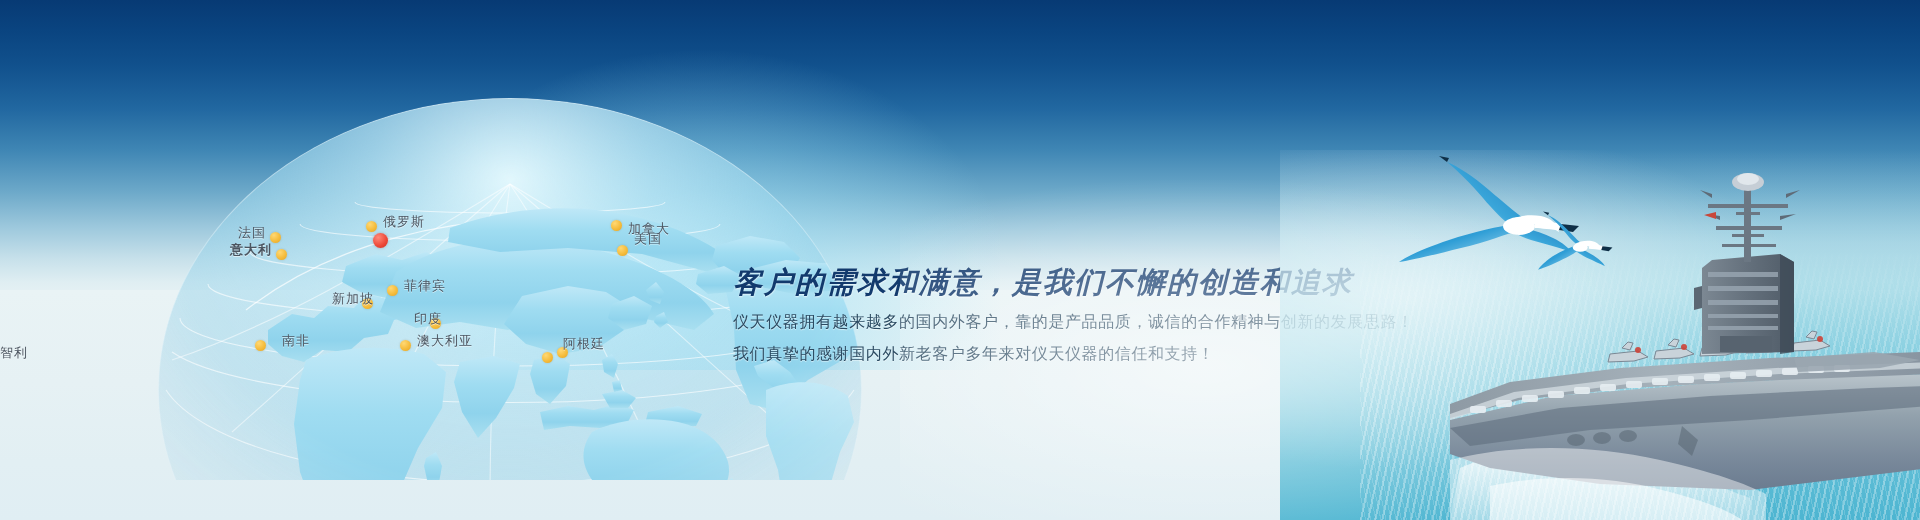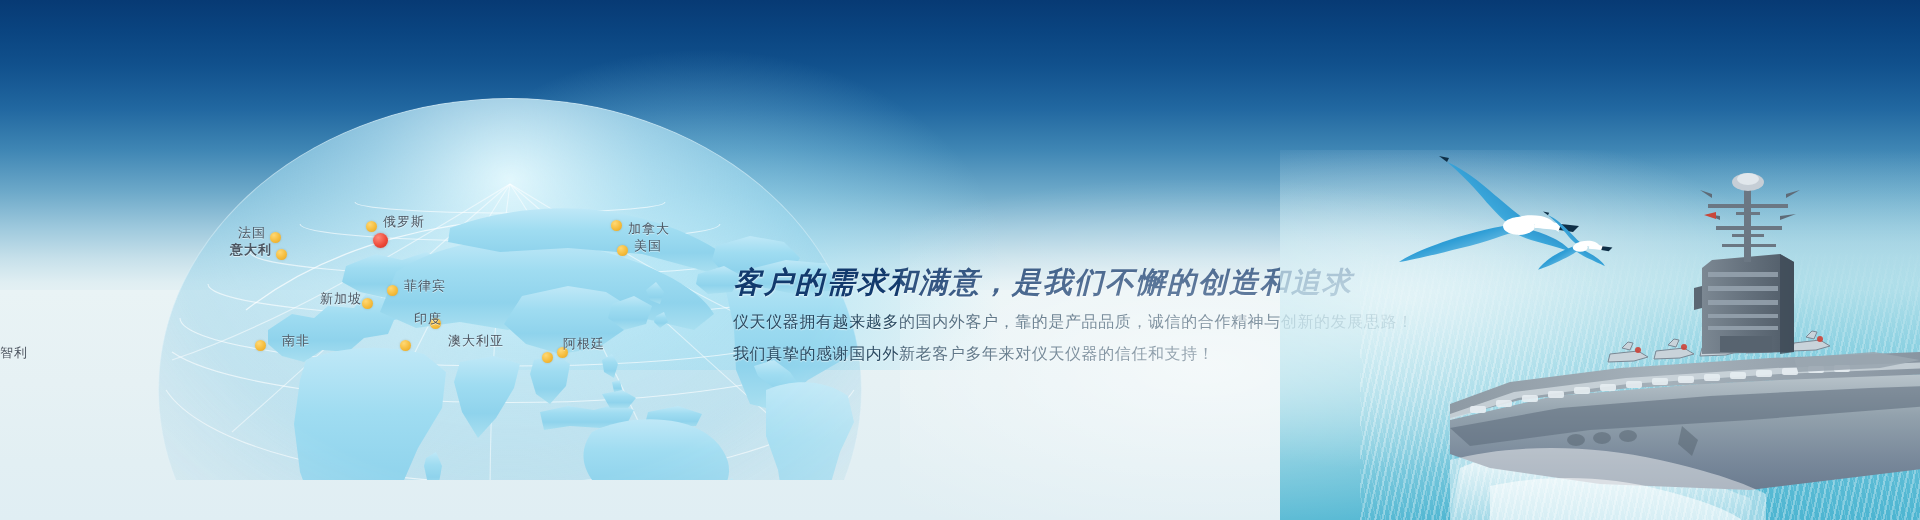--- a/index.html
+++ b/index.html
@@ -239,29 +239,29 @@
       <div class="marker" style="left: 275.5px; top: 248.5px;"></div>
       <div class="maplabel" style="top: 243px; left: 0px; width: 272px; text-align: right; font-weight: bold;">意大利</div>
       <div class="marker" style="left: 365.5px; top: 220.5px;"></div>
       <div class="maplabel" style="top: 215px; left: 383px;">俄罗斯</div>
       <div class="marker red" style="left: 372.5px; top: 232.5px;"></div>
       <div class="marker" style="left: 429.5px; top: 317.5px;"></div>
       <div class="maplabel" style="top: 312px; left: 16px; width: 426px; text-align: right;">印度</div>
       <div class="marker" style="left: 386.5px; top: 284.5px;"></div>
       <div class="maplabel" style="top: 279px; left: 404px;">菲律宾</div>
       <div class="marker" style="left: 361.5px; top: 297.5px;"></div>
-      <div class="maplabel" style="top: 292px; left: 4px; width: 358px; text-align: right;">新加坡</div>
+      <div class="maplabel" style="top: 292px; left: 16px; width: 358px; text-align: right;">新加坡</div>
       <div class="marker" style="left: 399.5px; top: 339.5px;"></div>
-      <div class="maplabel" style="top: 334px; left: 417px; margin-left: 31px;">澳大利亚</div>
+      <div class="maplabel" style="top: 334px; left: 417px;">澳大利亚</div>
       <div class="marker" style="left: 254.5px; top: 339.5px;"></div>
       <div class="maplabel" style="top: 334px; left: 282px;">南非</div>
       <div class="marker" style="left: 610.5px; top: 219.5px;"></div>
       <div class="maplabel" style="top: 222px; left: 628px;">加拿大</div>
       <div class="marker" style="left: 616.5px; top: 244.5px;"></div>
-      <div class="maplabel" style="top: 239px; left: 634px;">美国</div>
+      <div class="maplabel" style="top: 232px; left: 634px;">美国</div>
       <div class="marker" style="left: 541.5px; top: 351.5px;"></div>
       <div class="maplabel" style="top: 346px; left: 0px; width: 538px; text-align: left;">智利</div>
       <div class="marker" style="left: 556.5px; top: 346.5px;"></div>
       <div class="maplabel" style="top: 337px; left: 563px;">阿根廷</div>
     </div>
 
   <div class="copy">
     <div class="headline">客户的需求和满意，是我们不懈的创造和追求</div>
     <div class="subline">仪天仪器拥有越来越多的国内外客户，靠的是产品品质，诚信的合作精神与创新的发展思路！</div>
     <div class="subline">我们真挚的感谢国内外新老客户多年来对仪天仪器的信任和支持！</div>

